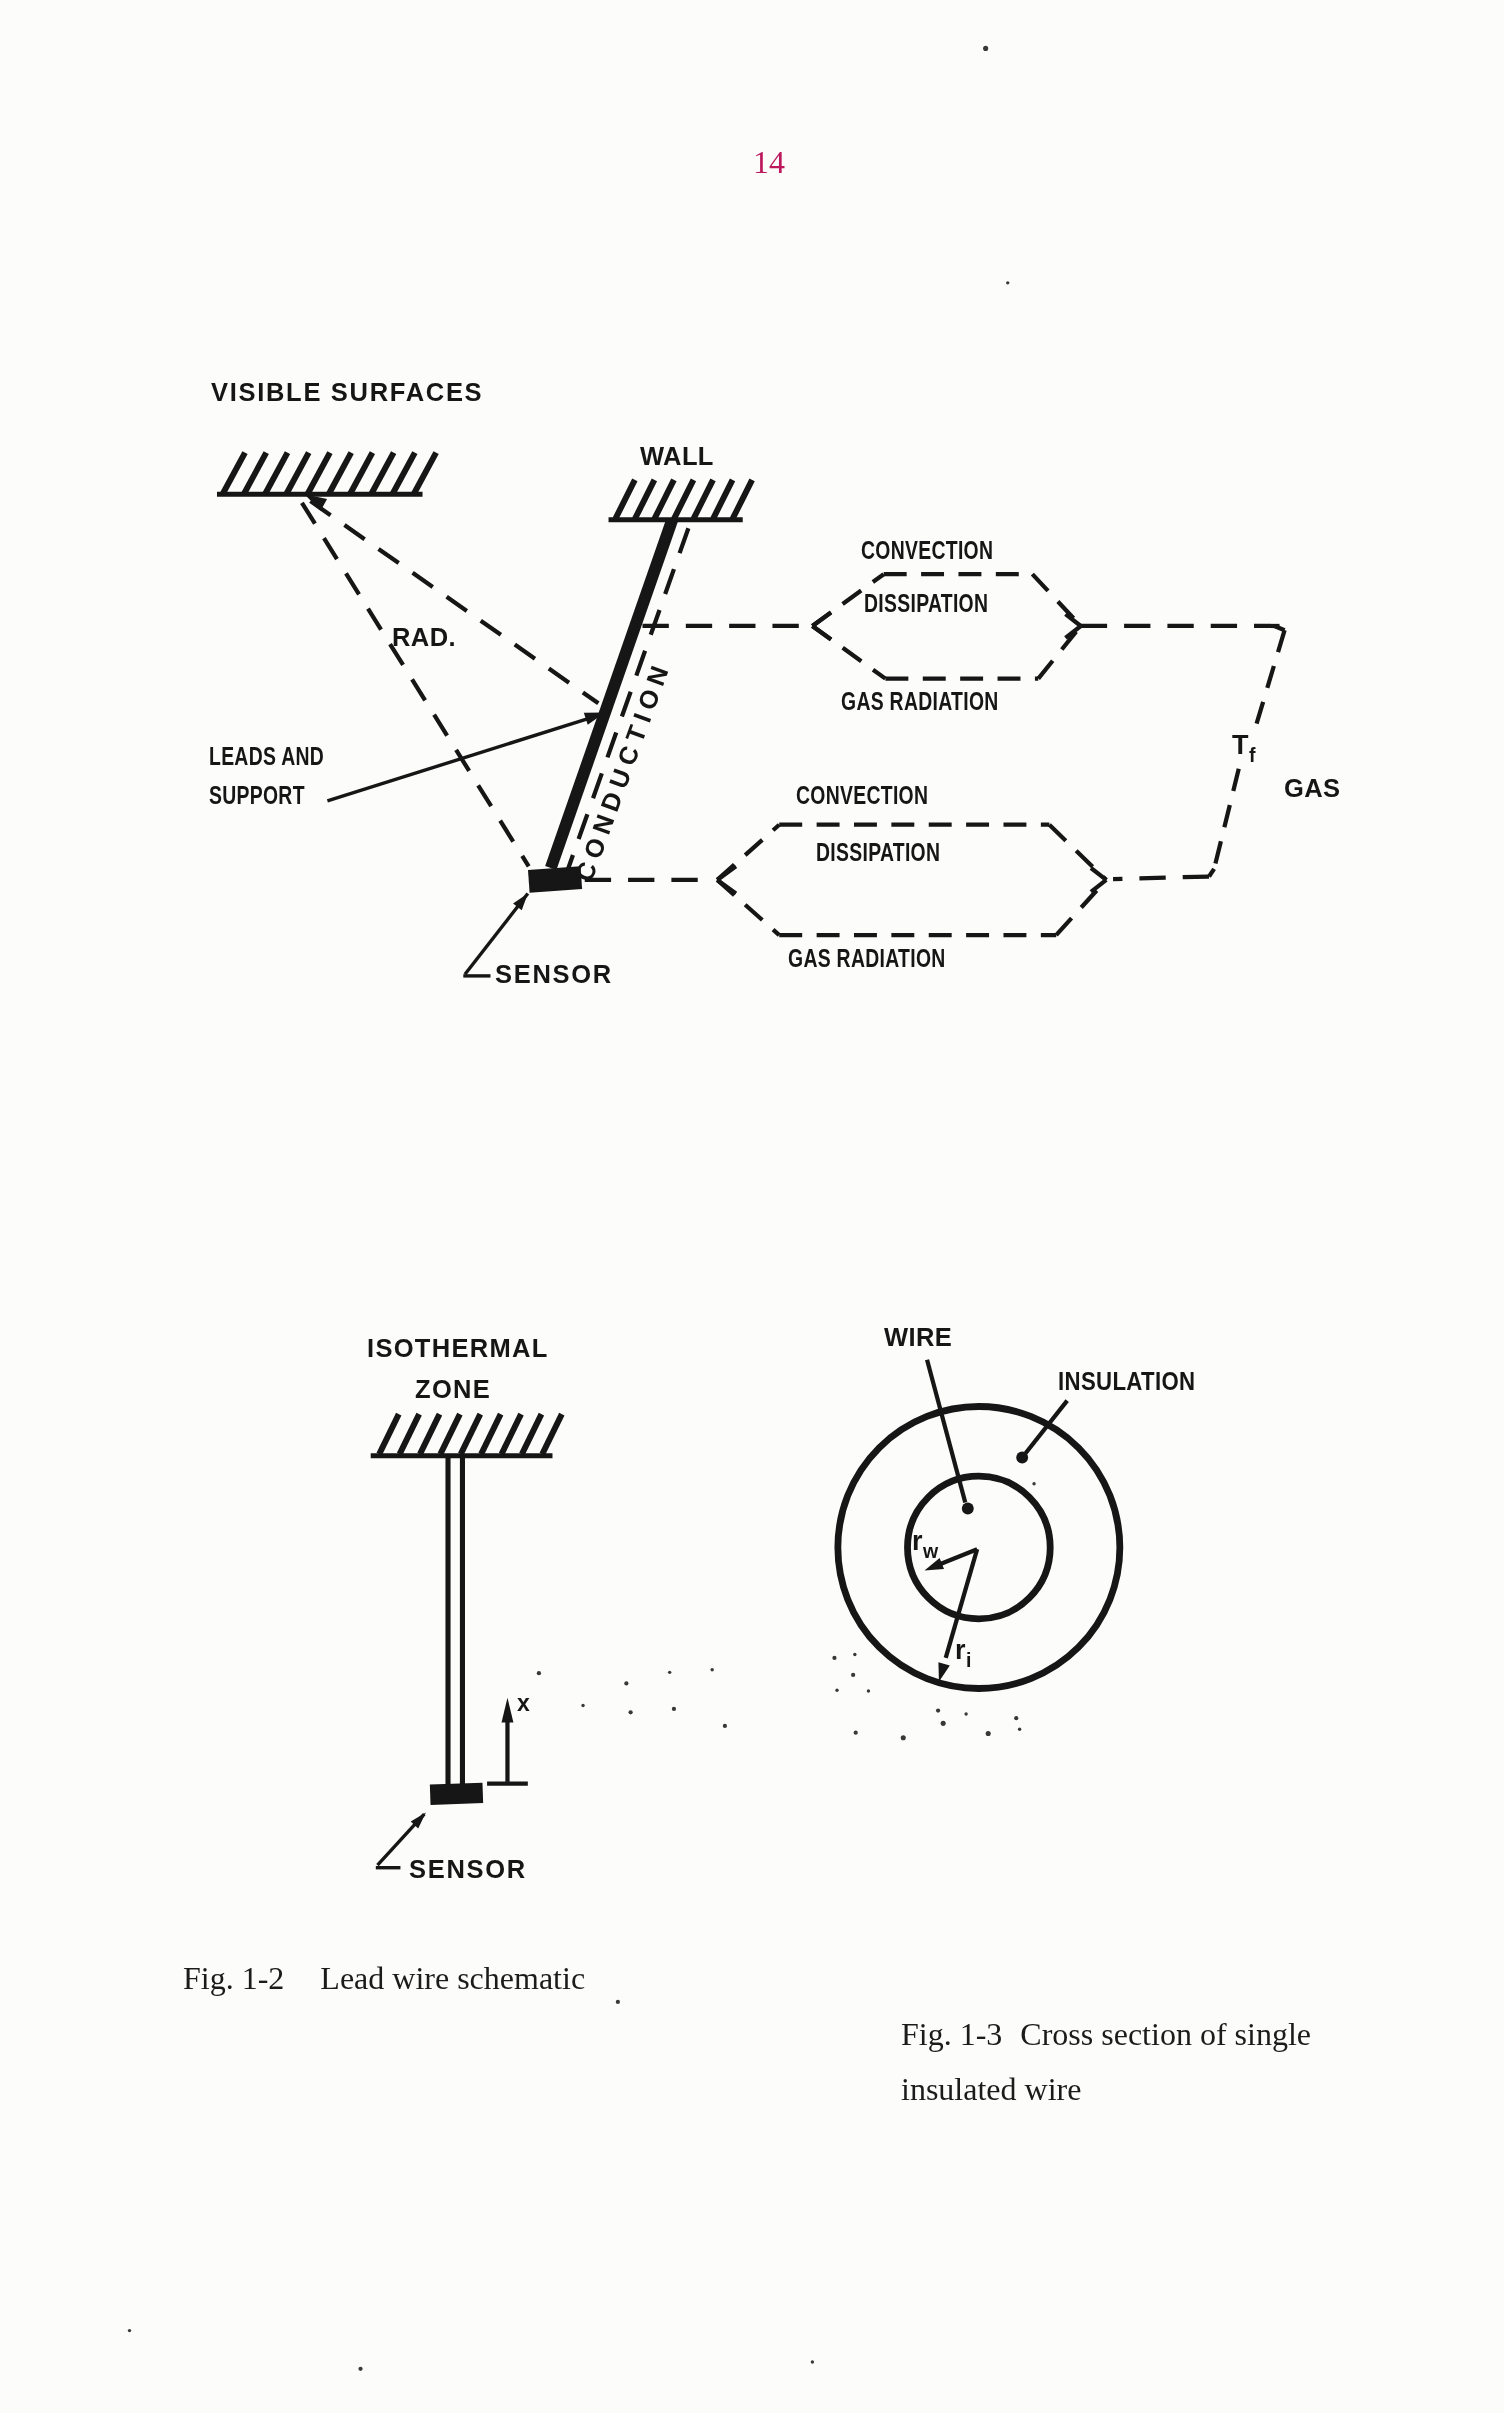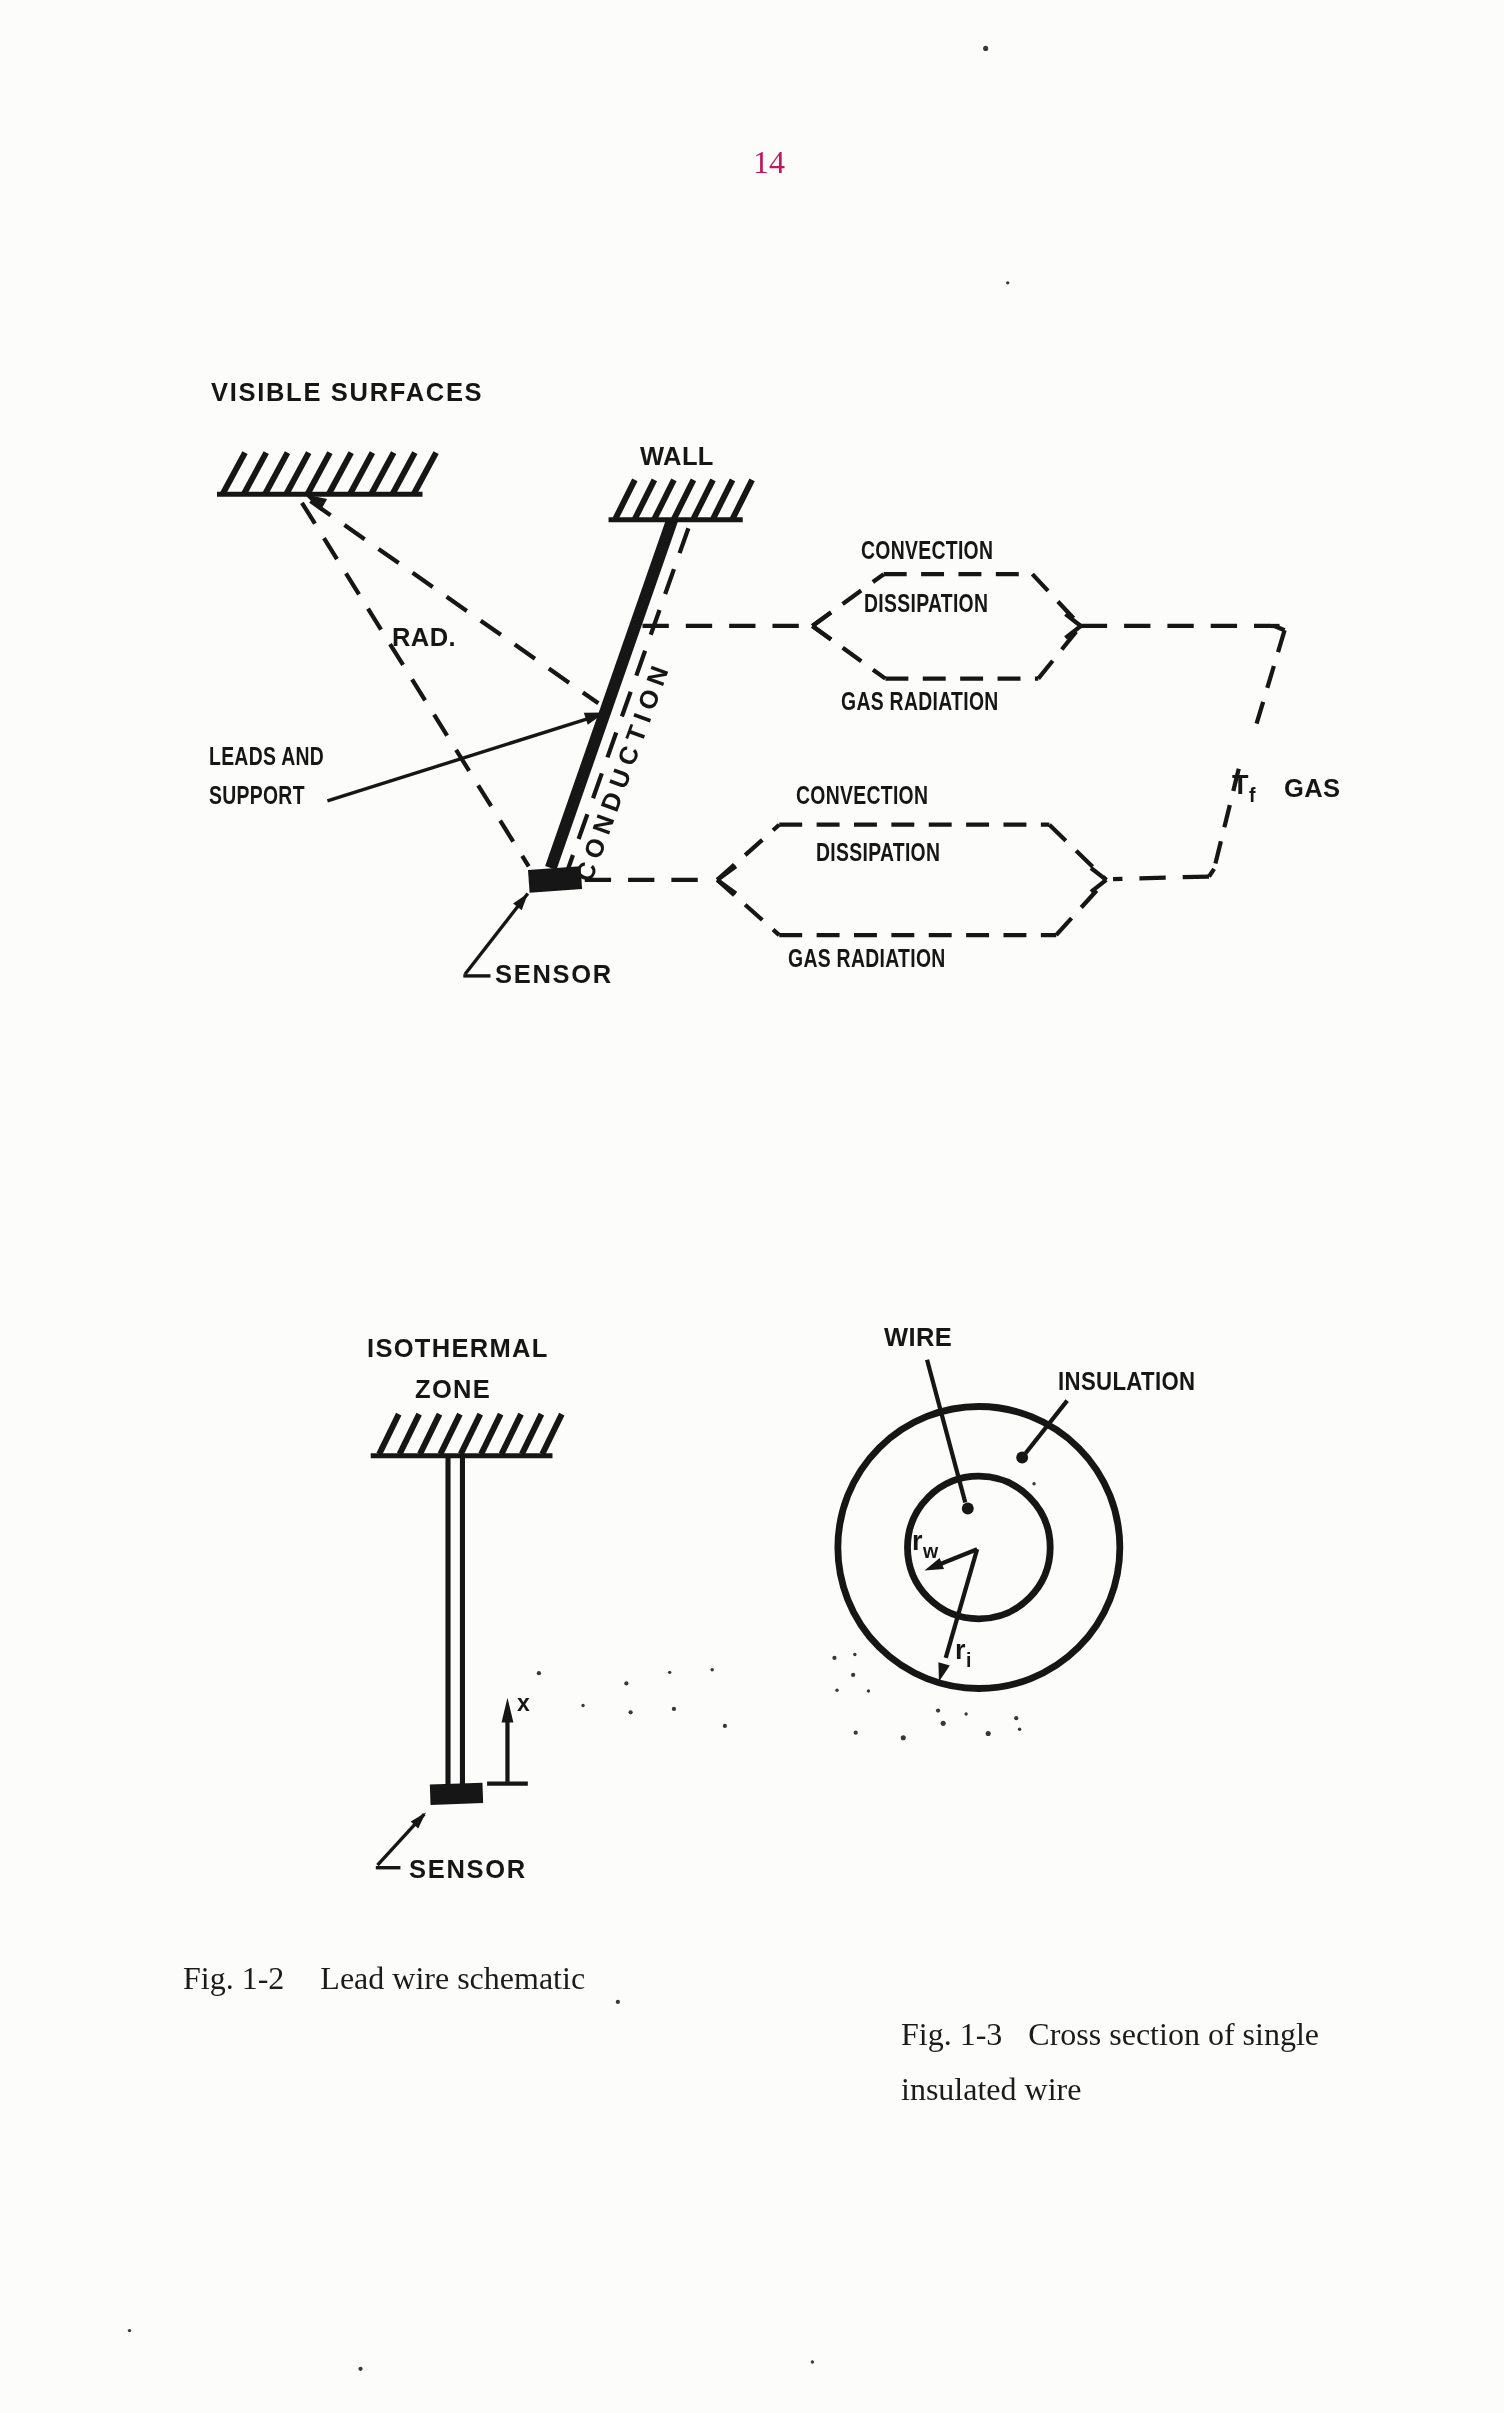--- a/index.html
+++ b/index.html
@@ -248,21 +248,21 @@
   <div class="lbl rot-conduction">CONDUCTION</div>
 
   <div class="lbl n76" style="left:861px; top:537px;">CONVECTION</div>
   <div class="lbl n76" style="left:864px; top:590px;">DISSIPATION</div>
   <div class="lbl n76" style="left:841px; top:688px;">GAS RADIATION</div>
 
   <div class="lbl n76" style="left:796px; top:782px;">CONVECTION</div>
   <div class="lbl n76" style="left:816px; top:839px;">DISSIPATION</div>
   <div class="lbl n76" style="left:788px; top:945px;">GAS RADIATION</div>
 
-  <div class="lbl" style="left:1232px; top:731px; font-size:27px;margin-top:40px;">
+  <div class="lbl" style="left:1232px; top:731px; font-size:27px;">
     <span>T</span><span class="sub">f</span>
   </div>
 
   <div class="lbl" style="left:1284px; top:775px;">GAS</div>
 
   <div class="lbl" style="left:495px; top:961px; letter-spacing:1.7px;">SENSOR</div>
 
 
   <div class="lbl" style="left:367px; top:1335px; letter-spacing:1.3px;">ISOTHERMAL</div>
   <div class="lbl" style="left:415px; top:1376px; letter-spacing:1.3px;">ZONE</div>
@@ -280,18 +280,18 @@
 
   <div class="lbl" style="left:912px; top:1527px; font-size:27px;">
     <span>r</span><span class="sub">w</span>
   </div>
 
   <div class="lbl" style="left:955px; top:1636px; font-size:27px;">
     <span>r</span><span class="sub">i</span>
   </div>
 
   <div class="cap" style="left:901px; top:2018px;">
-    <span>Fig. 1-3</span><span class="captext" style="margin-left:26px;">Cross section of single</span>
+    <span>Fig. 1-3</span><span class="captext" style="margin-left:18px;">Cross section of single</span>
   </div>
   <div class="cap" style="left:901px; top:2073px;text-align:center;">insulated wire</div>
 
 </div>
 
 
 </body></html>

